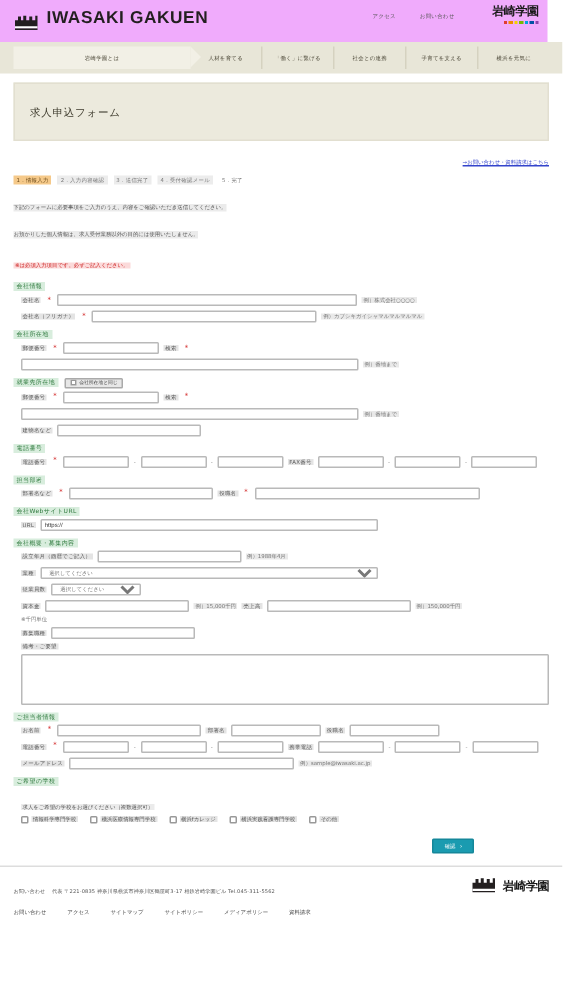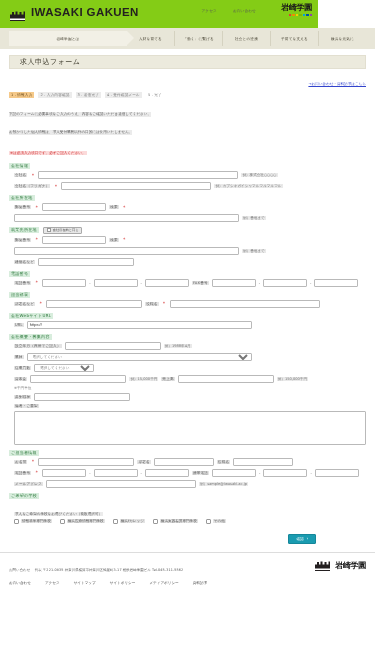--- a/index.html
+++ b/index.html
@@ -10,22 +10,22 @@
     background: #ffffff;
     font-family: "Liberation Sans", sans-serif;
   }
   body { width: 375px; height: 667px; overflow: hidden; position: relative; }
 
   
   .jp { font-family: "DejaVu Sans", sans-serif; }
 
   
   .header {
-    height: 28px; width: 318px;
-    background: #84cc16;
+    height: 28px; width: 365px;
+    background: #f0abfc;
     position: relative;
     border-bottom: 0;
   }
   .brand {
     position: absolute; left: 9px; top: 7px;
     display: flex; align-items: center; gap: 5px;
   }
   .brand-mark { width: 17px; height: 11px; position: relative; display: block; }
   .brand-text {
     font-size: 11.5px; font-weight: bold; letter-spacing: .4px;
@@ -73,21 +73,21 @@
     content: ""; position: absolute; right: -7px; top: 0;
     border-top: 7.5px solid transparent;
     border-bottom: 7.5px solid transparent;
     border-left: 7px solid #f2f0e6;
   }
   .gnav-item:not(.current) { flex: 1 1 0; }
 
   
   .title-band {
     margin: 6px 9px 0 9px;
-    height: 14px;
+    height: 39px;
     background: #eceadd;
     display: flex; align-items: center;
     padding-left: 10px;
     border: 1px solid #e2dfd0;
   }
   .title-band h1 { margin: 0; font-size: 7px; color: #3d3a2c; font-weight: normal; letter-spacing: .5px; }
 
   .toplink {
     margin: 2px 9px 0 0; text-align: right;
   }

